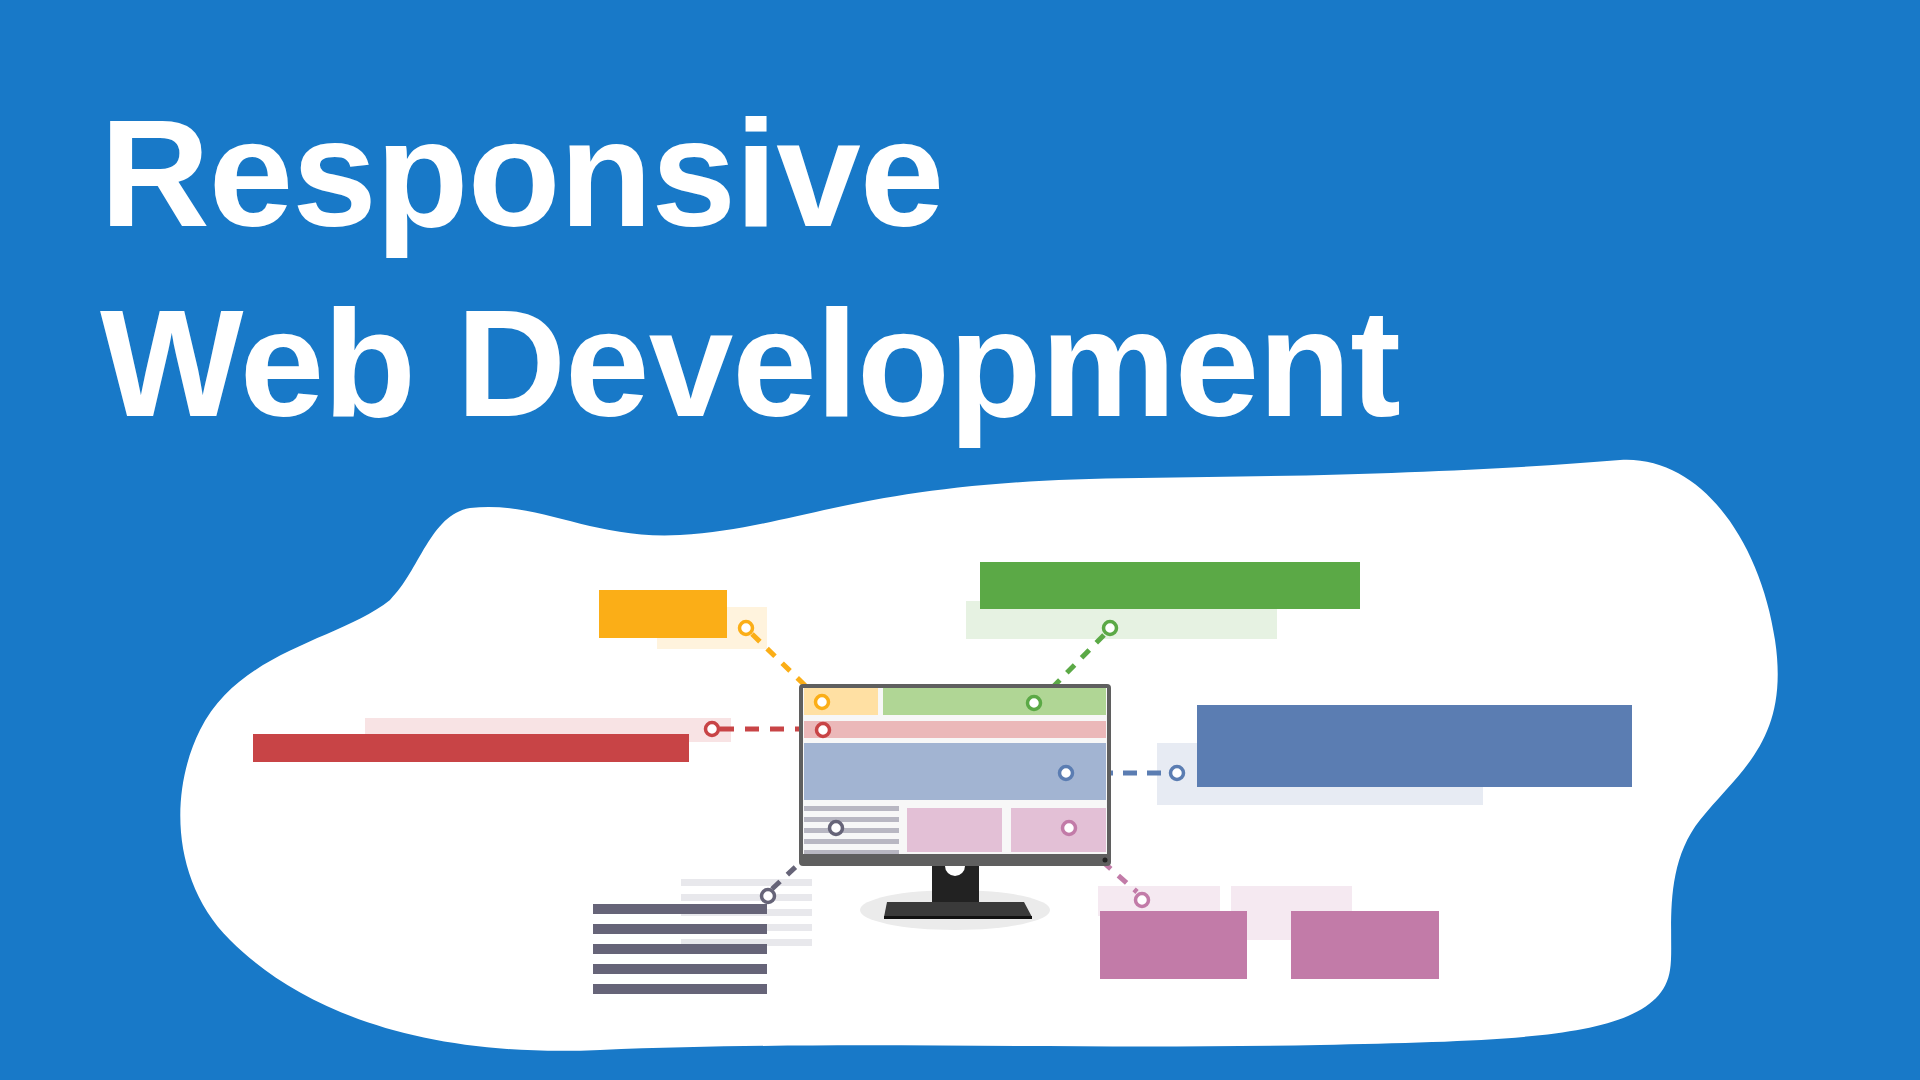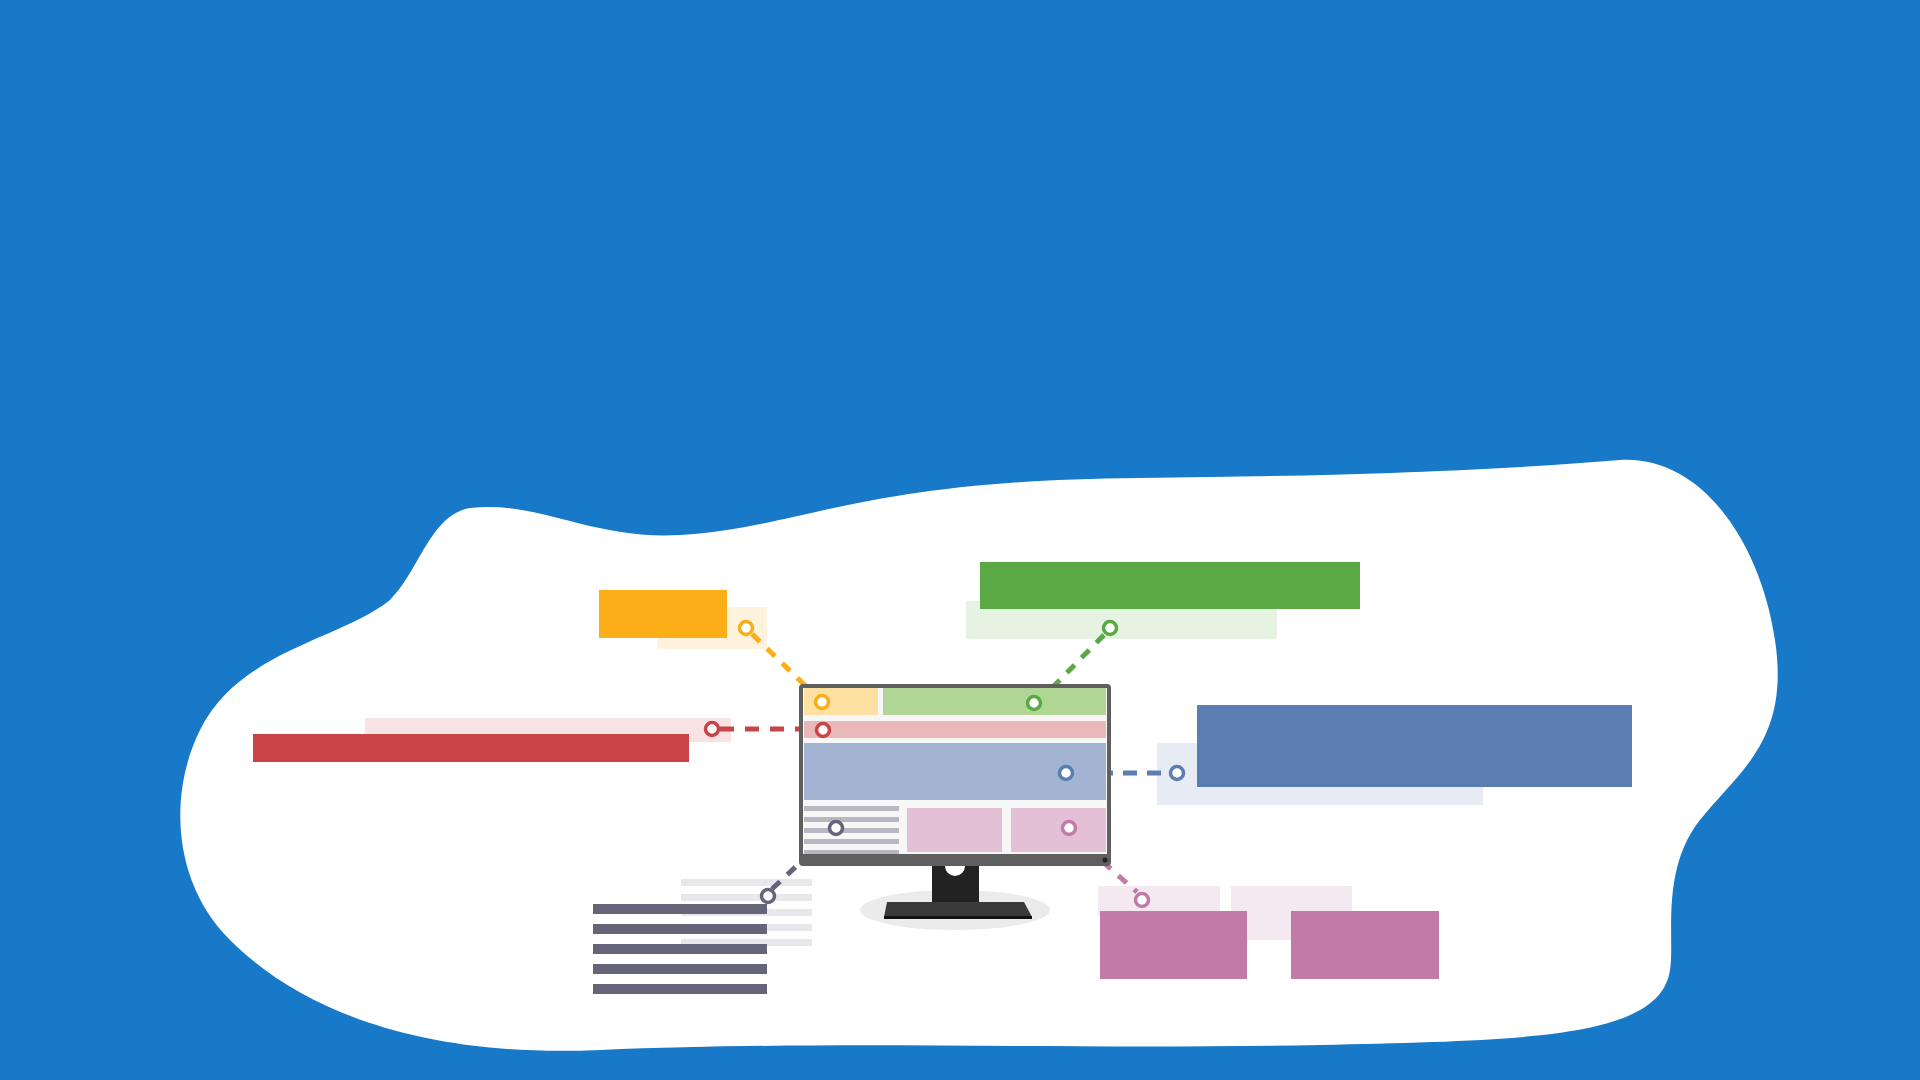--- a/index.html
+++ b/index.html
@@ -15,20 +15,22 @@
       font-size: 152px; line-height: 190px; letter-spacing: -1px;
       margin: 0;
     }
     .title span { display: block; }
     svg.scene { position: absolute; left: 0; top: 0; }
   </style>
 </head>
 <body>
 
 <h1 class="title">
+  <span>Responsive</span>
+  <span>Web Development</span>
 </h1>
 
 <svg class="scene" width="1920" height="1080" viewBox="0 0 1920 1080" xmlns="http://www.w3.org/2000/svg">
 
   <path fill="#FFFFFF" d="M 470 508
            C 540 500, 590 540, 680 535
            C 800 528, 860 480, 1140 478
            C 1350 476, 1500 470, 1620 460
            C 1700 455, 1760 540, 1775 640
            C 1790 740, 1740 770, 1700 820

